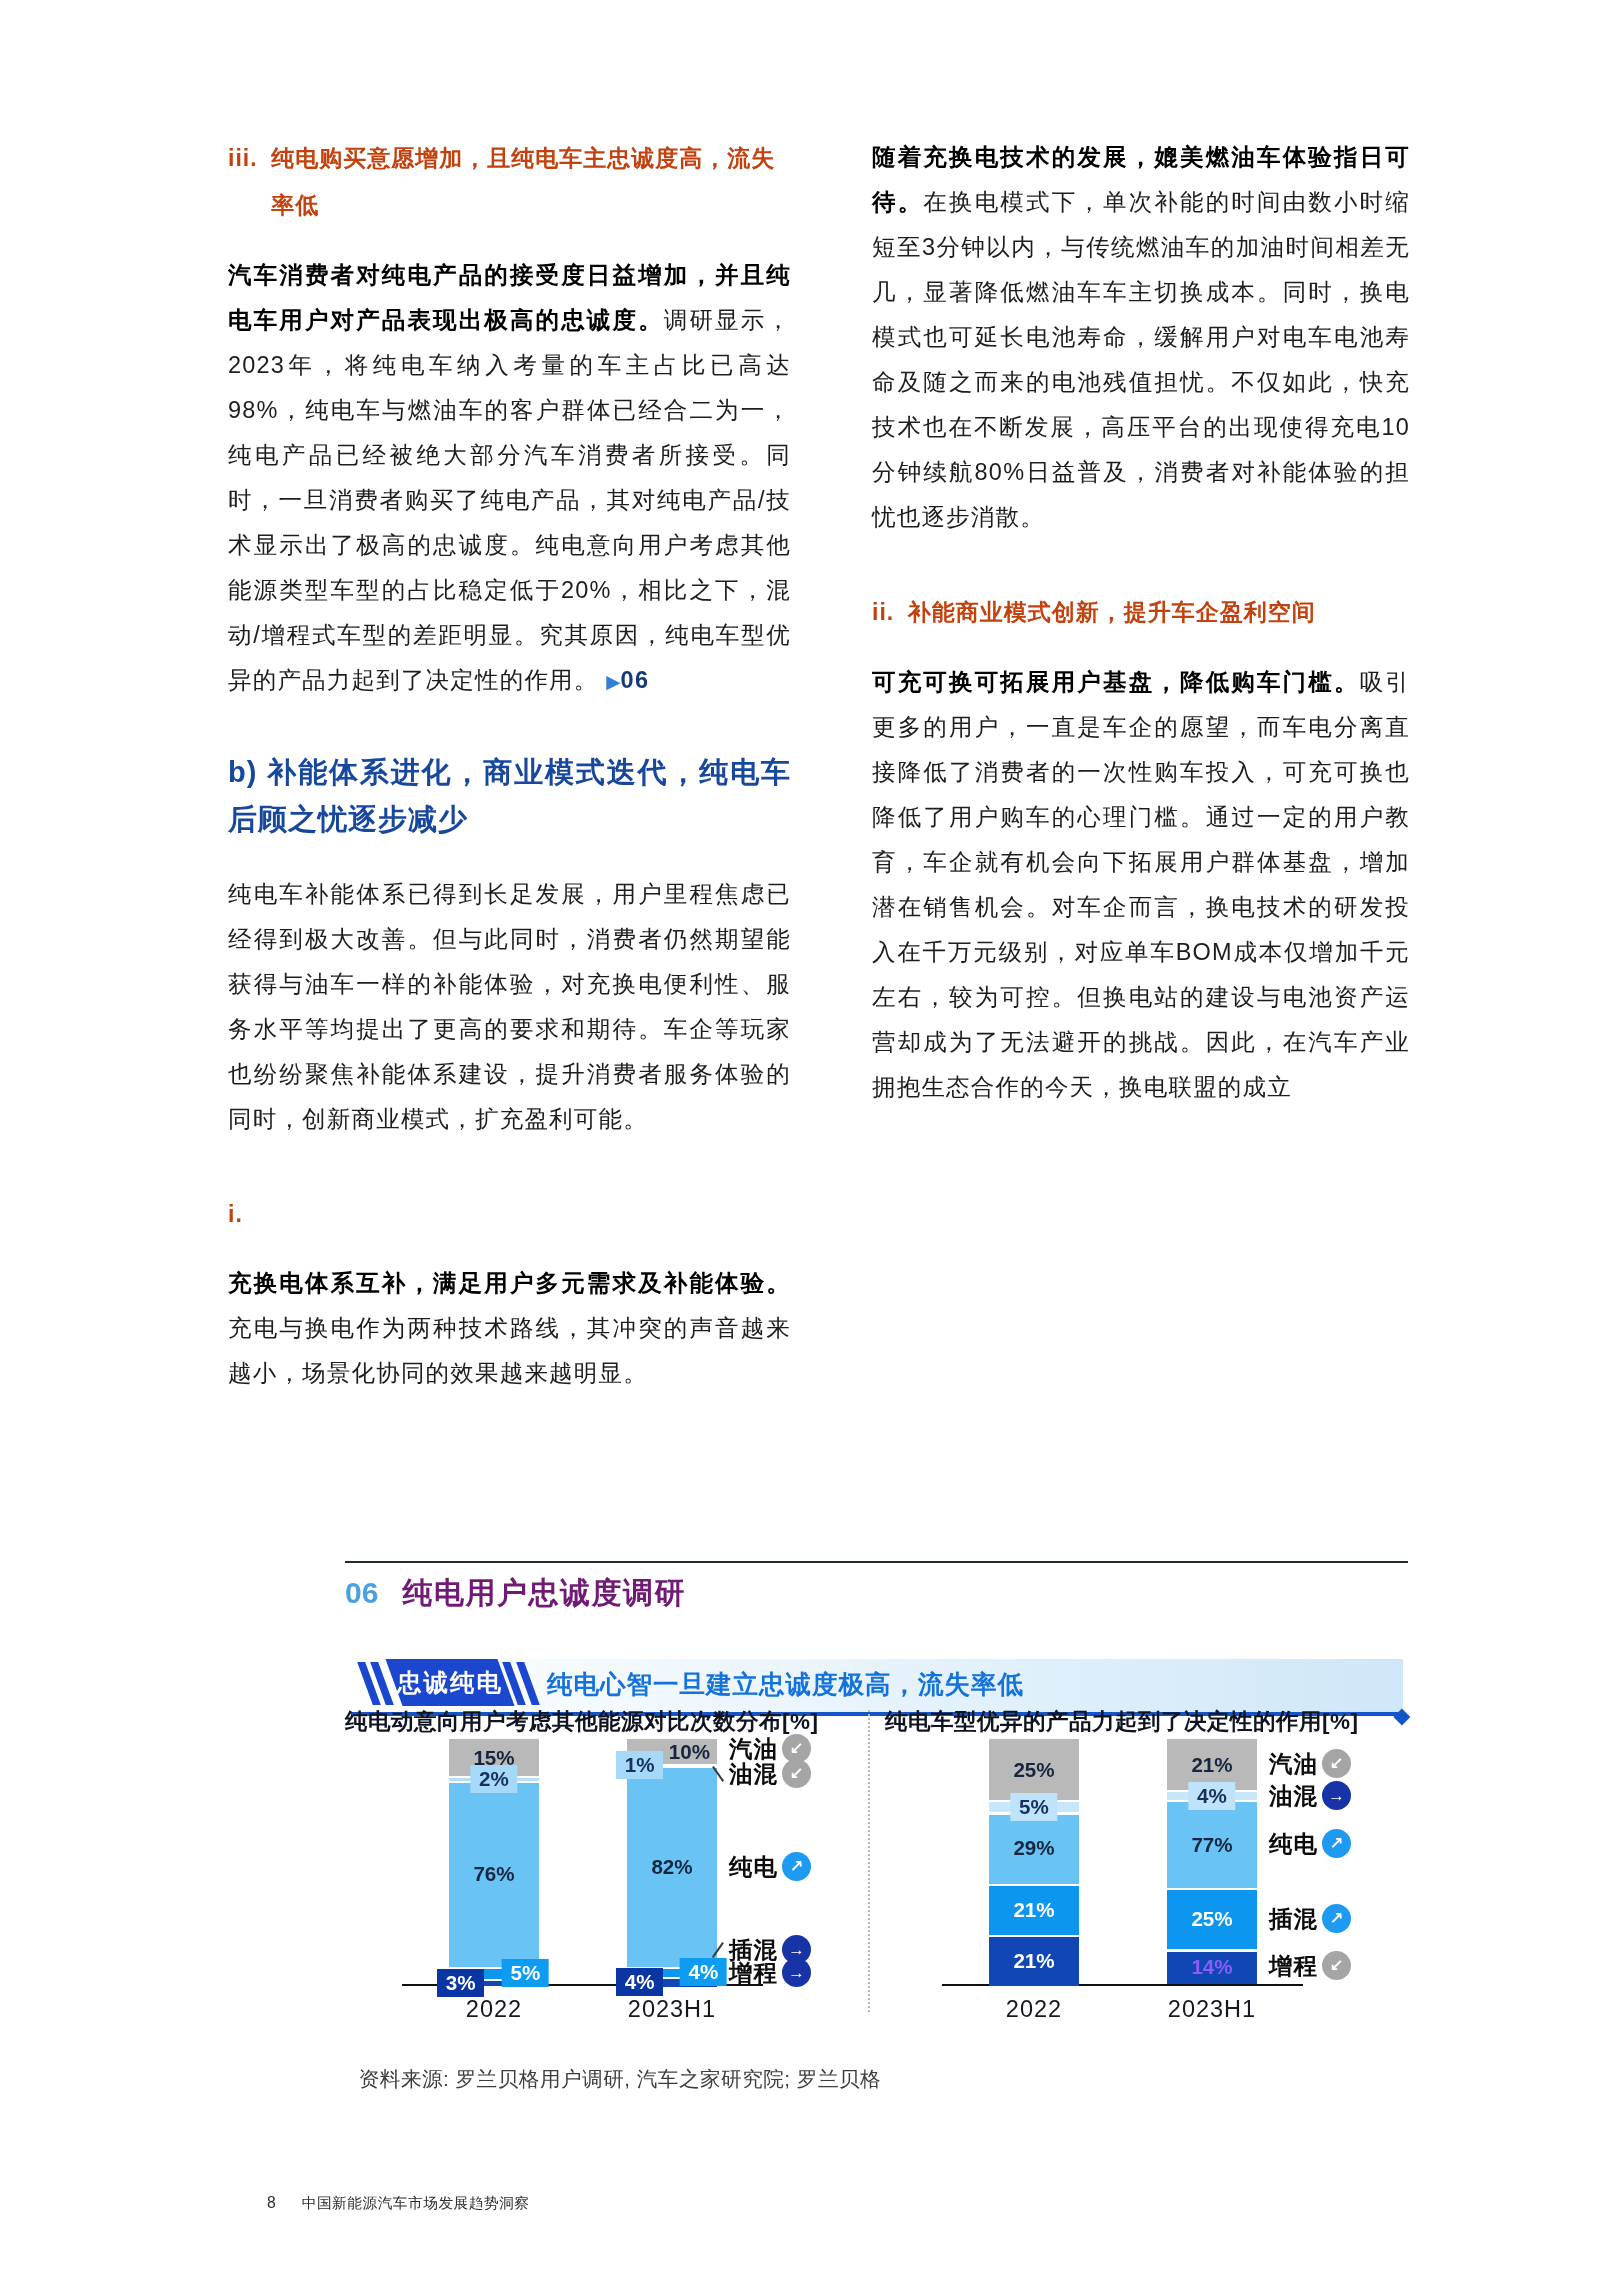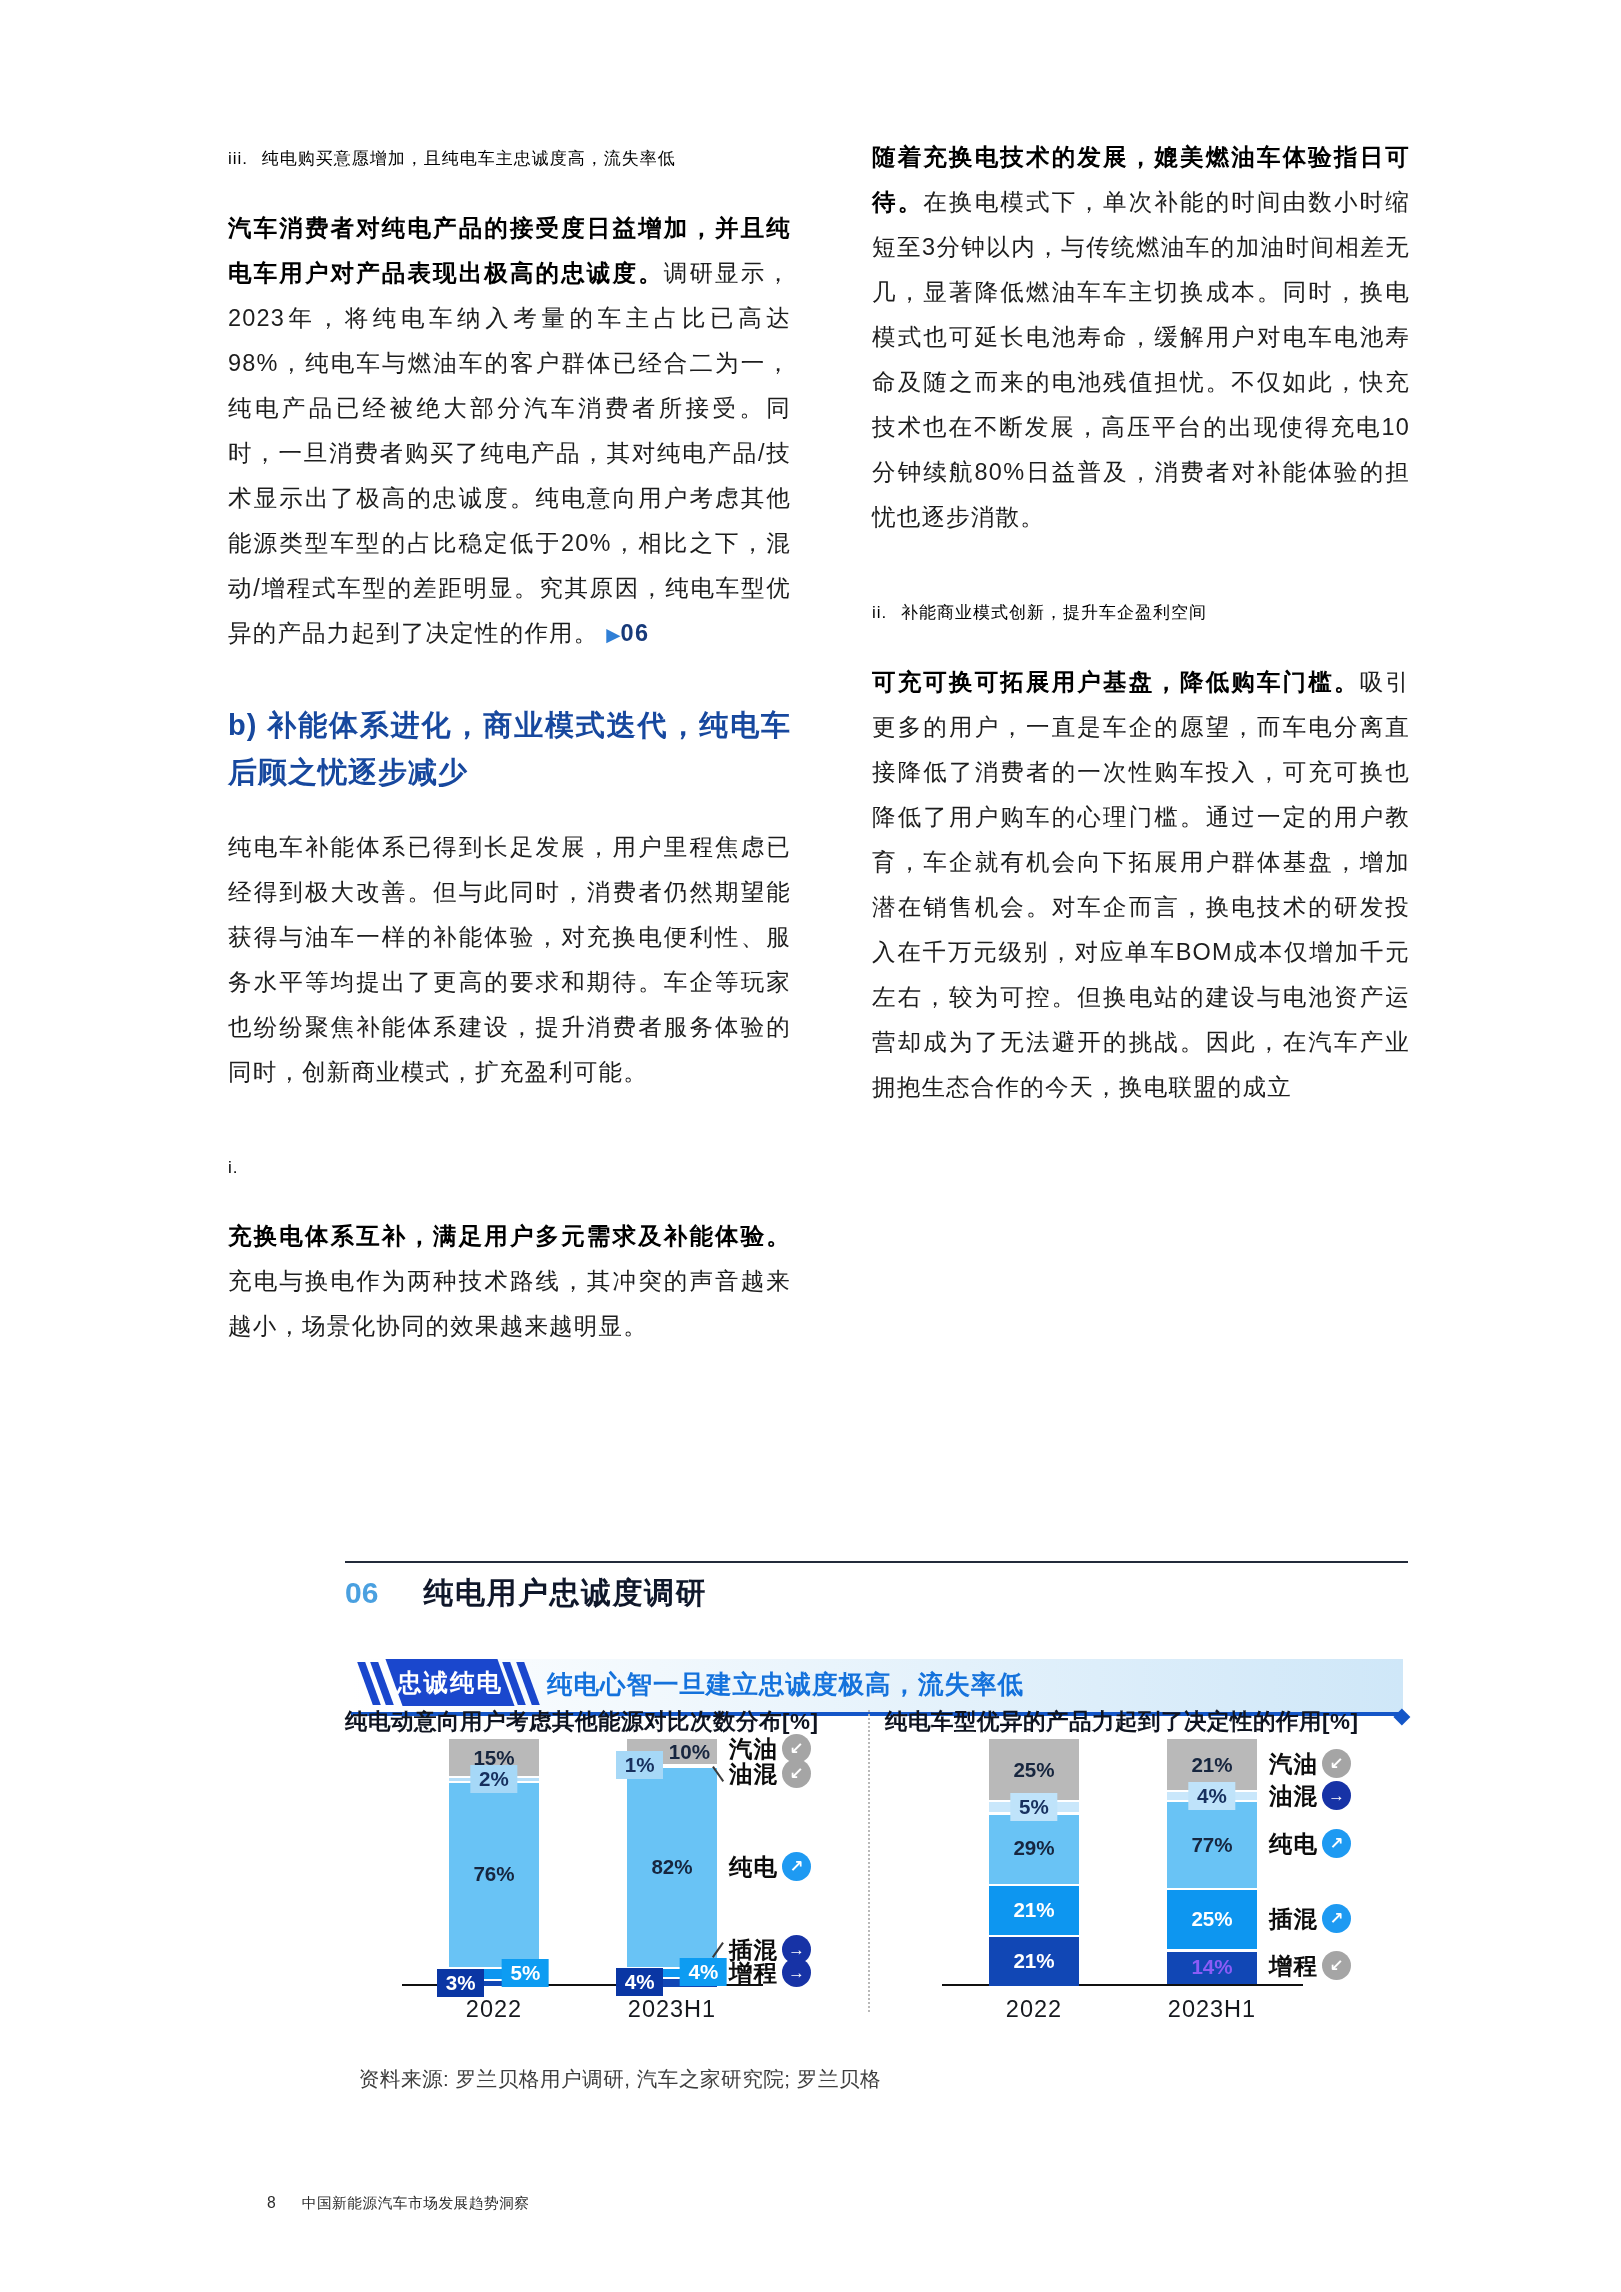--- a/index.html
+++ b/index.html
@@ -4,32 +4,32 @@
 <style>
   html,body{margin:0;padding:0;background:#e8e8e8;}
   .page{position:relative;width:1621px;height:2293px;background:#ffffff;margin:0 auto;overflow:hidden;
         font-family:"Liberation Sans","DejaVu Sans",sans-serif;}
   
   .col{position:absolute;top:135px;}
   .col-left{left:228px;width:563px;}
   .col-right{left:872px;width:538px;}
   .body{font-size:23.5px;line-height:45px;letter-spacing:1.2px;text-align:justify;color:#1d1d1d;margin:0 0 29px;}
   .body b{color:#000;}
-  .h3{display:flex;color:#000000;font-size:17px;line-height:47px;font-weight:400;margin:0 0 23.5px;letter-spacing:1px;}
+  .h3{display:flex;color:#c2410c;font-size:23px;line-height:47px;font-weight:700;margin:0 0 23.5px;letter-spacing:1px;}
   .h3 .h3num{flex:0 0 auto;margin-right:13.7px;}
   .h3.mt{margin-top:49px;}
   .hb{color:#17489e;font-size:29px;line-height:47px;font-weight:700;letter-spacing:1px;margin:45px 0 29px;text-align:justify;}
   .ref-arrow{color:#2f7fd6;font-size:18.6px;margin-left:7.8px;letter-spacing:0;}
   .ref-num{color:#173a7a;font-weight:700;}
   
   .figure{position:absolute;left:345px;top:1561px;width:1063px;height:588px;}
   .fig-rule{position:absolute;left:0;top:0;width:100%;height:2px;background:#232b3a;}
   .fig-head{position:absolute;left:0;top:11.8px;white-space:nowrap;}
   .fig-num{font-size:30px;font-weight:700;color:#4aa0e0;}
-  .fig-title{margin-left:45px;font-size:30px;font-weight:700;color:#0f172a;letter-spacing:1.5px;}
+  .fig-title{margin-left:24px;font-size:30px;font-weight:700;color:#701a75;letter-spacing:1.5px;}
   .band{position:absolute;left:5.9px;top:98px;width:1052px;height:53px;
         background:linear-gradient(90deg,rgba(227,240,251,0) 0%,#cfe7f8 100%);
         border-bottom:4.9px solid #1456c8;}
   .band-endpoint{position:absolute;right:-4.9px;bottom:-10.8px;width:11.8px;height:11.8px;background:#1456c8;transform:rotate(45deg);}
   .slash{position:absolute;width:7.8px;height:43px;background:#1a47cd;transform:skewX(20deg);top:2.9px;}
   .s1{left:13.7px}.s2{left:27.4px}.s3{left:159px}.s4{left:173px}
   .badge{position:absolute;left:43px;top:0;width:112px;height:47px;background:#1a47cd;transform:skewX(20deg);}
   .badge-text{display:block;transform:skewX(-20deg);color:#fff;font-size:24.5px;font-weight:700;text-align:center;line-height:47px;letter-spacing:2px;}
   .band-text{position:absolute;left:196px;top:0;line-height:51px;font-size:25.5px;font-weight:700;color:#1472dc;letter-spacing:1px;white-space:nowrap;}
   .chart-panel{position:absolute;top:145px;width:525px;height:333px;}

